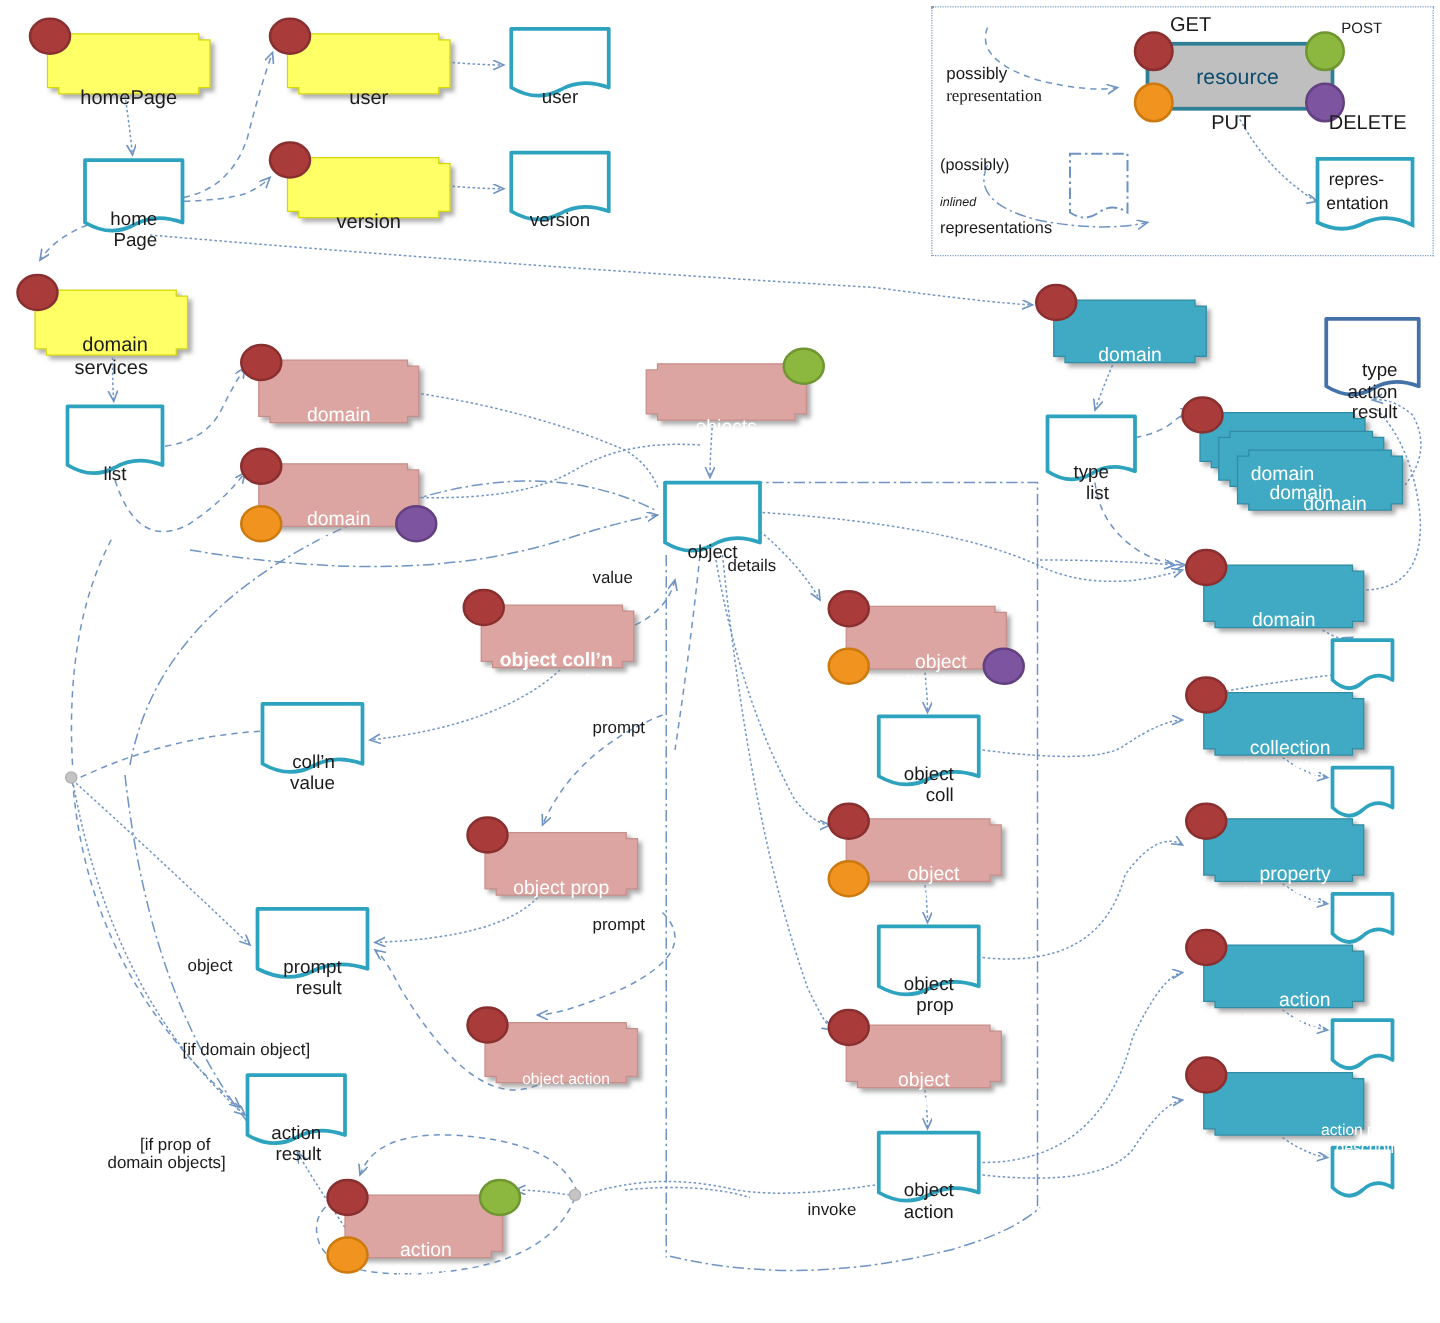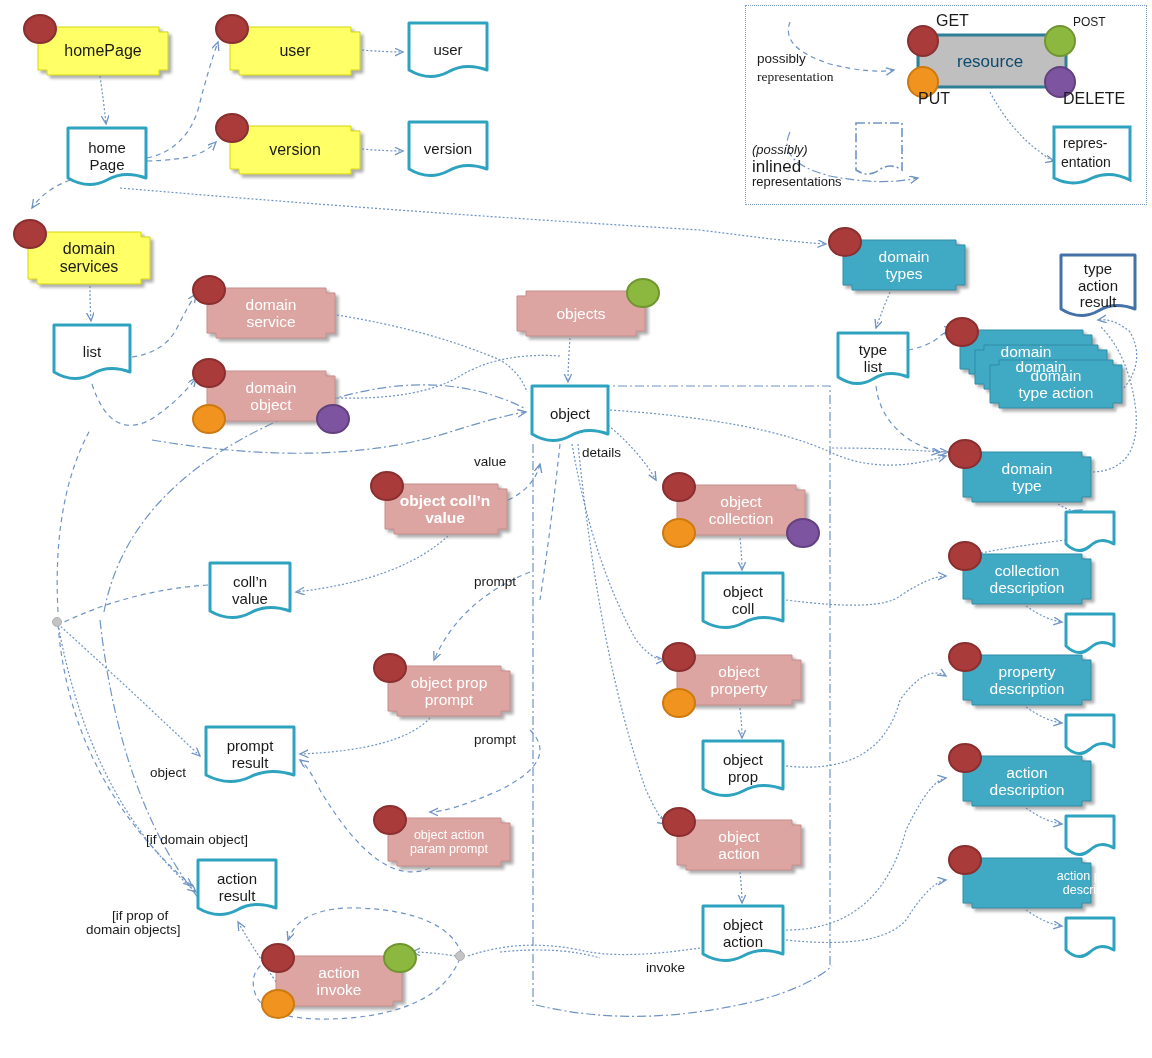--- a/index.html
+++ b/index.html
@@ -3,21 +3,21 @@
 <meta charset="utf-8">
 <style>
   html,body{margin:0;padding:0;background:#ffffff;}
   body{font-family:"Liberation Sans", sans-serif;}
   #stage{position:relative;width:1152px;height:1058px;overflow:hidden;background:#fff;}
   svg.layer{position:absolute;left:0;top:0;width:1152px;height:1058px;overflow:visible;}
   #edges{z-index:1;}
   #nodes{z-index:3;}
   .nodelabel{
     position:absolute;z-index:4;display:flex;align-items:center;justify-content:center;
-    text-align:center;line-height:1.12;pointer-events:none;
+    text-align:right;line-height:1.12;pointer-events:none;margin-top:28px;
   }
   .lbl-white{color:#ffffff;}
   .lbl-black{color:#1a1a1a;}
   .edgelabel{
     position:absolute;z-index:5;color:#1a1a1a;white-space:nowrap;pointer-events:none;
   }
   .legendbox{position:absolute;z-index:0;border:1px dotted #7d9fc4;background:#fff;}
 </style>
 </head>
 <body>
@@ -345,27 +345,27 @@
     <circle cx="923" cy="41" r="15" fill="#a93b3b" stroke="#8a2f2f" stroke-width="2"></circle>
     <circle cx="1060" cy="41" r="15" fill="#8cb83f" stroke="#6f9630" stroke-width="2"></circle>
     <circle cx="923" cy="82" r="15" fill="#f0941f" stroke="#cc7a10" stroke-width="2"></circle>
     <circle cx="1060" cy="82" r="15" fill="#7d54a0" stroke="#63407f" stroke-width="2"></circle>
     <path d="M856 123 L902 123 L902 170 Q890 162 879 170 Q868 178 856 170 Z" fill="#ffffff" stroke="#6f94c4" stroke-width="1.6" stroke-dasharray="9,3,2,3"></path>
     <path d="M1054 127 L1130 127 L1130 180 Q1110 170 1092 178 Q1074 188 1054 178 Z" fill="#ffffff" stroke="#2ea3bf" stroke-width="3"></path>
   </svg>
 
   <div class="edgelabel lbl-black" style="left:757px;top:51px;font-size:13.5px;">possibly</div>
   <div class="edgelabel lbl-black" style="left:757px;top:69px;font-size:13.5px;font-family:Liberation Serif, serif;">representation</div>
-  <div class="edgelabel lbl-black" style="left:752px;top:142px;font-size:13px;font-style:italic;">(possibly)</div>
-  <div class="edgelabel lbl-black" style="left:752px;top:157px;font-size:17px;">inlined</div>
+  <div class="edgelabel lbl-black" style="left:752px;top:124px;font-size:13px;">(possibly)</div>
+  <div class="edgelabel lbl-black" style="left:752px;top:157px;font-size:10px;font-style:italic;">inlined</div>
   <div class="edgelabel lbl-black" style="left:752px;top:174px;font-size:13px;">representations</div>
   <div class="edgelabel" style="left:957px;top:52px;font-size:17px;color:#0c4a6e;">resource</div>
   <div class="edgelabel lbl-black" style="left:936px;top:12px;font-size:16px;">GET</div>
   <div class="edgelabel lbl-black" style="left:1073px;top:15px;font-size:12px;">POST</div>
-  <div class="edgelabel lbl-black" style="left:918px;top:90px;font-size:16px;">PUT</div>
+  <div class="edgelabel lbl-black" style="left:969px;top:90px;font-size:16px;">PUT</div>
   <div class="edgelabel lbl-black" style="left:1063px;top:90px;font-size:16px;">DELETE</div>
   <div class="edgelabel lbl-black" style="left:1063px;top:135px;font-size:14px;">repres-</div>
   <div class="edgelabel lbl-black" style="left:1061px;top:154px;font-size:14px;">entation</div>
 
   <div id="label-root">
       <div class="nodelabel lbl-black" style="left: 38px; top: 27px; width: 130px; height: 48px; font-size: 16px; white-space: pre-line;">homePage</div>
       <div class="nodelabel lbl-black" style="left: 230px; top: 27px; width: 130px; height: 48px; font-size: 16px; white-space: pre-line;">user</div>
       <div class="nodelabel lbl-black" style="left: 230px; top: 126px; width: 130px; height: 48px; font-size: 16px; white-space: pre-line;">version</div>
       <div class="nodelabel lbl-black" style="left: 28px; top: 232px; width: 122px; height: 52px; font-size: 16px; white-space: pre-line;">domain
 services</div>

